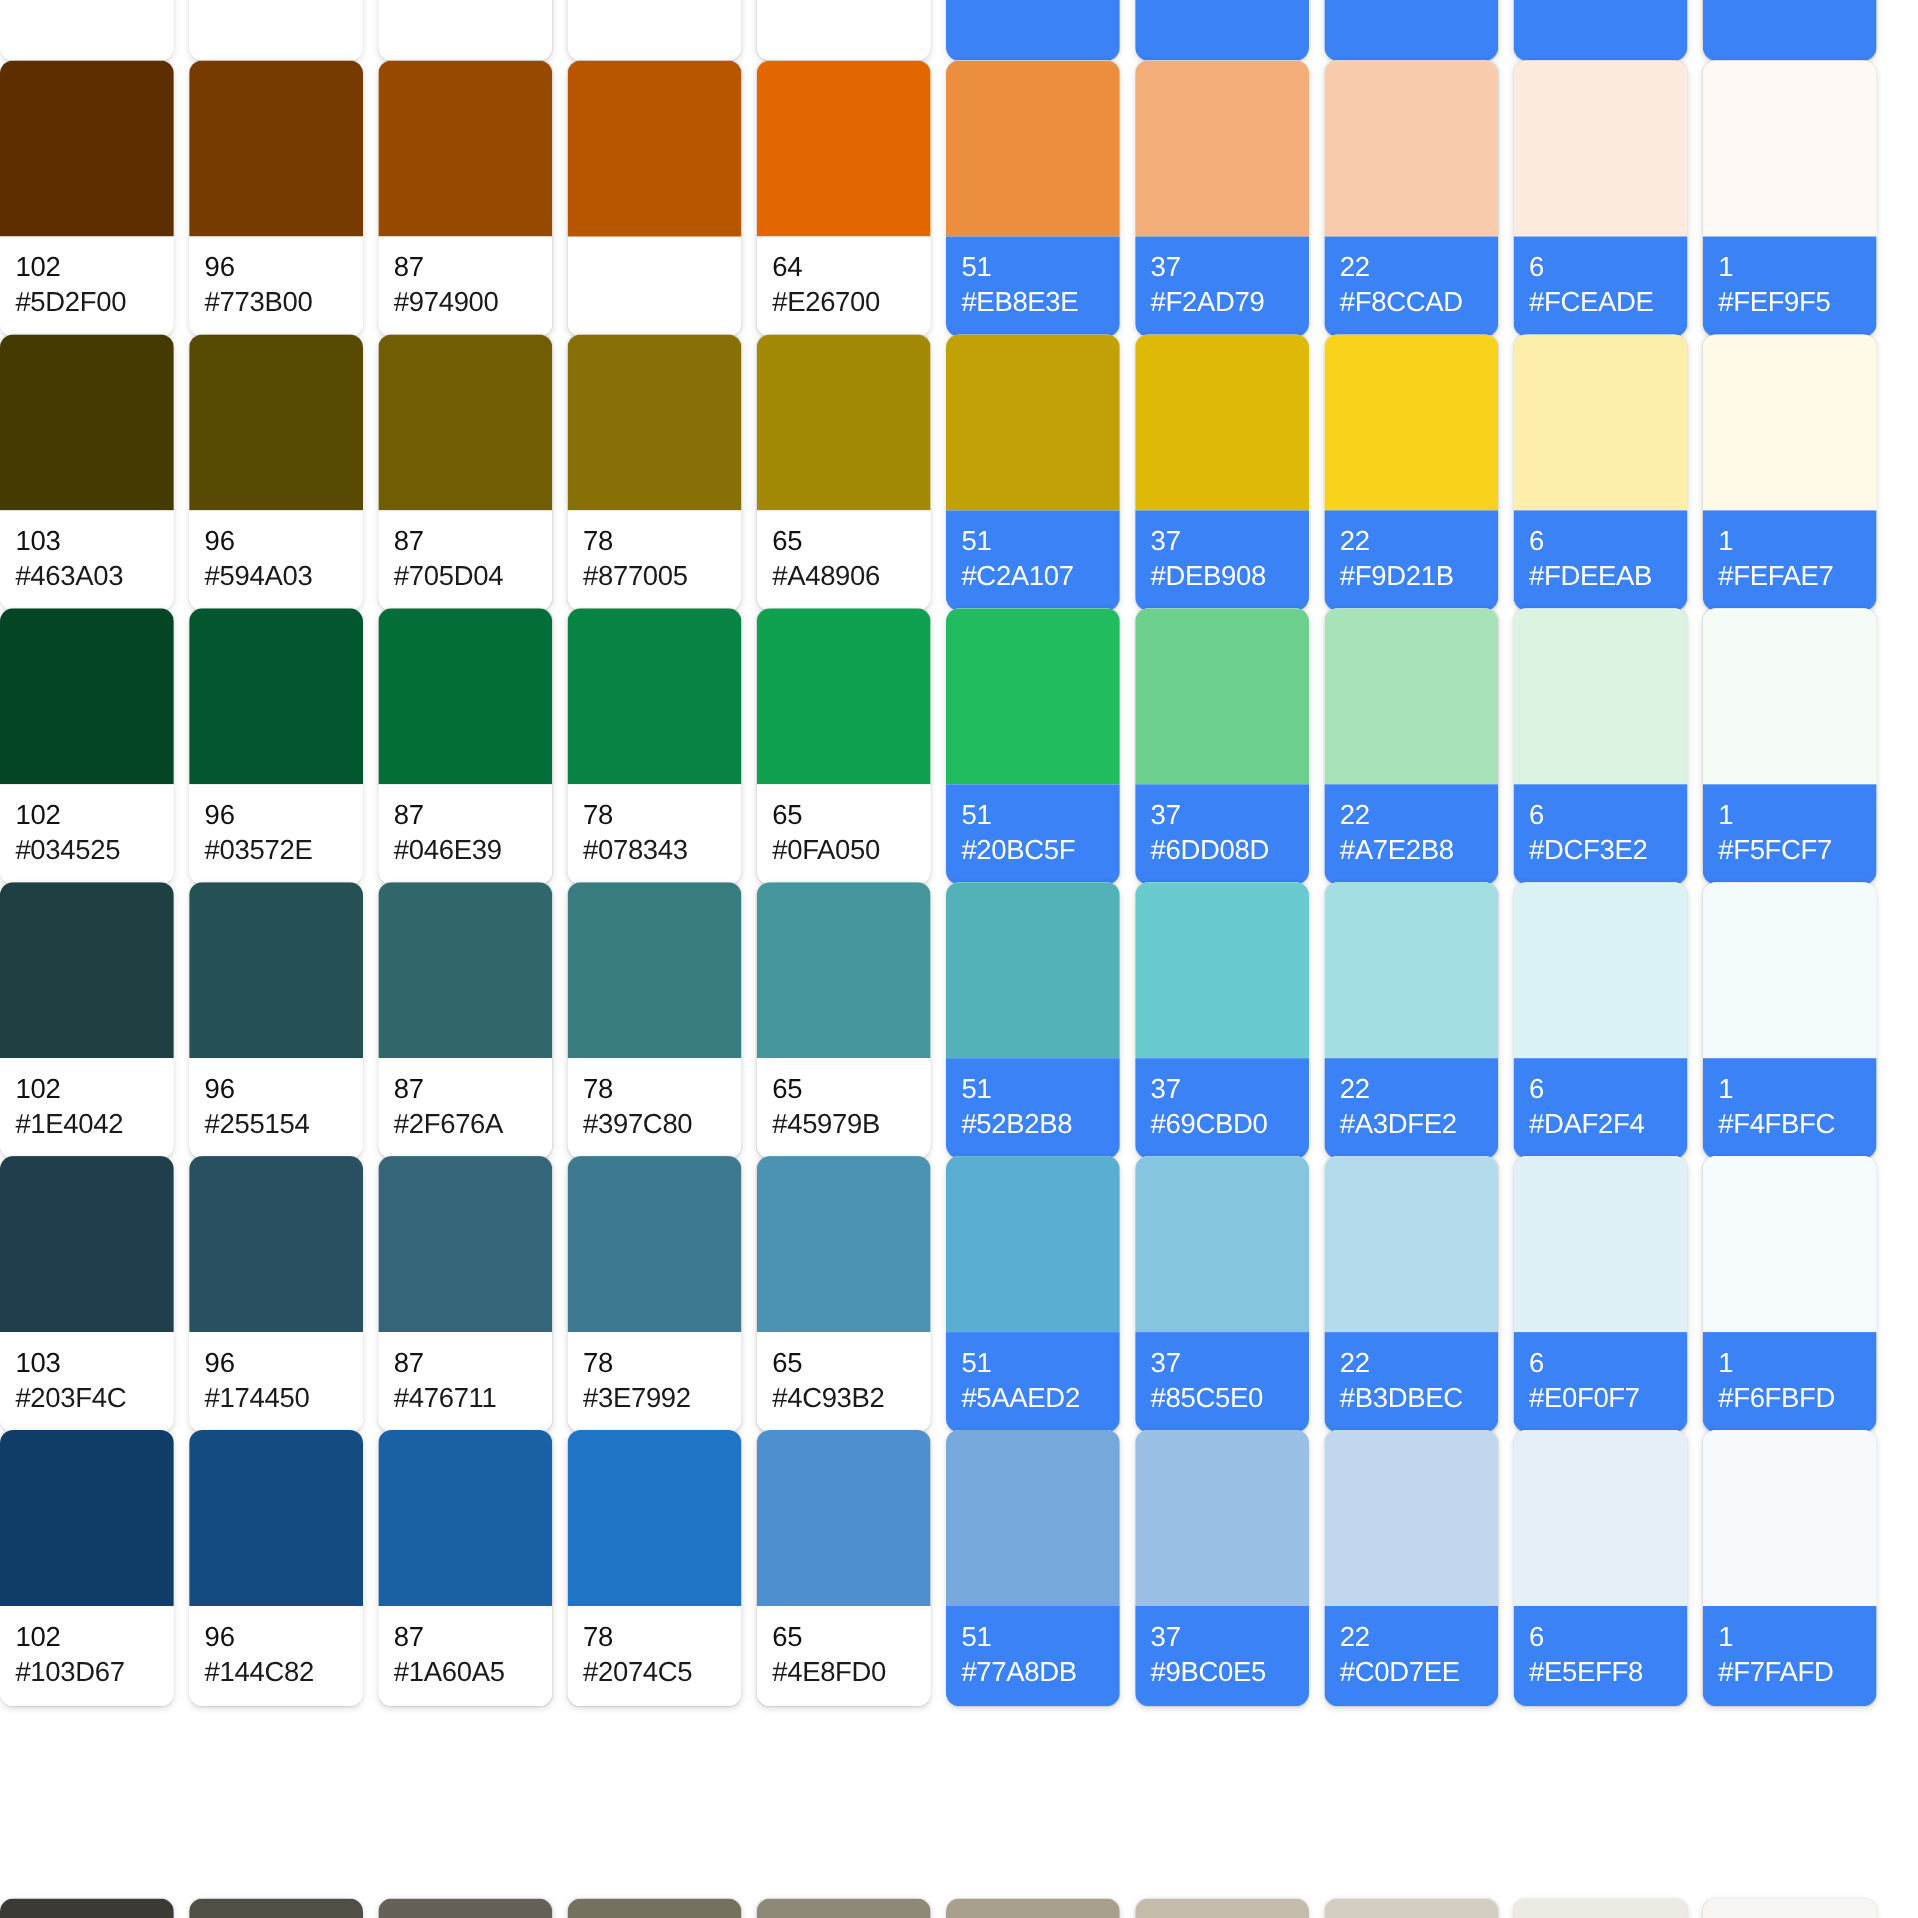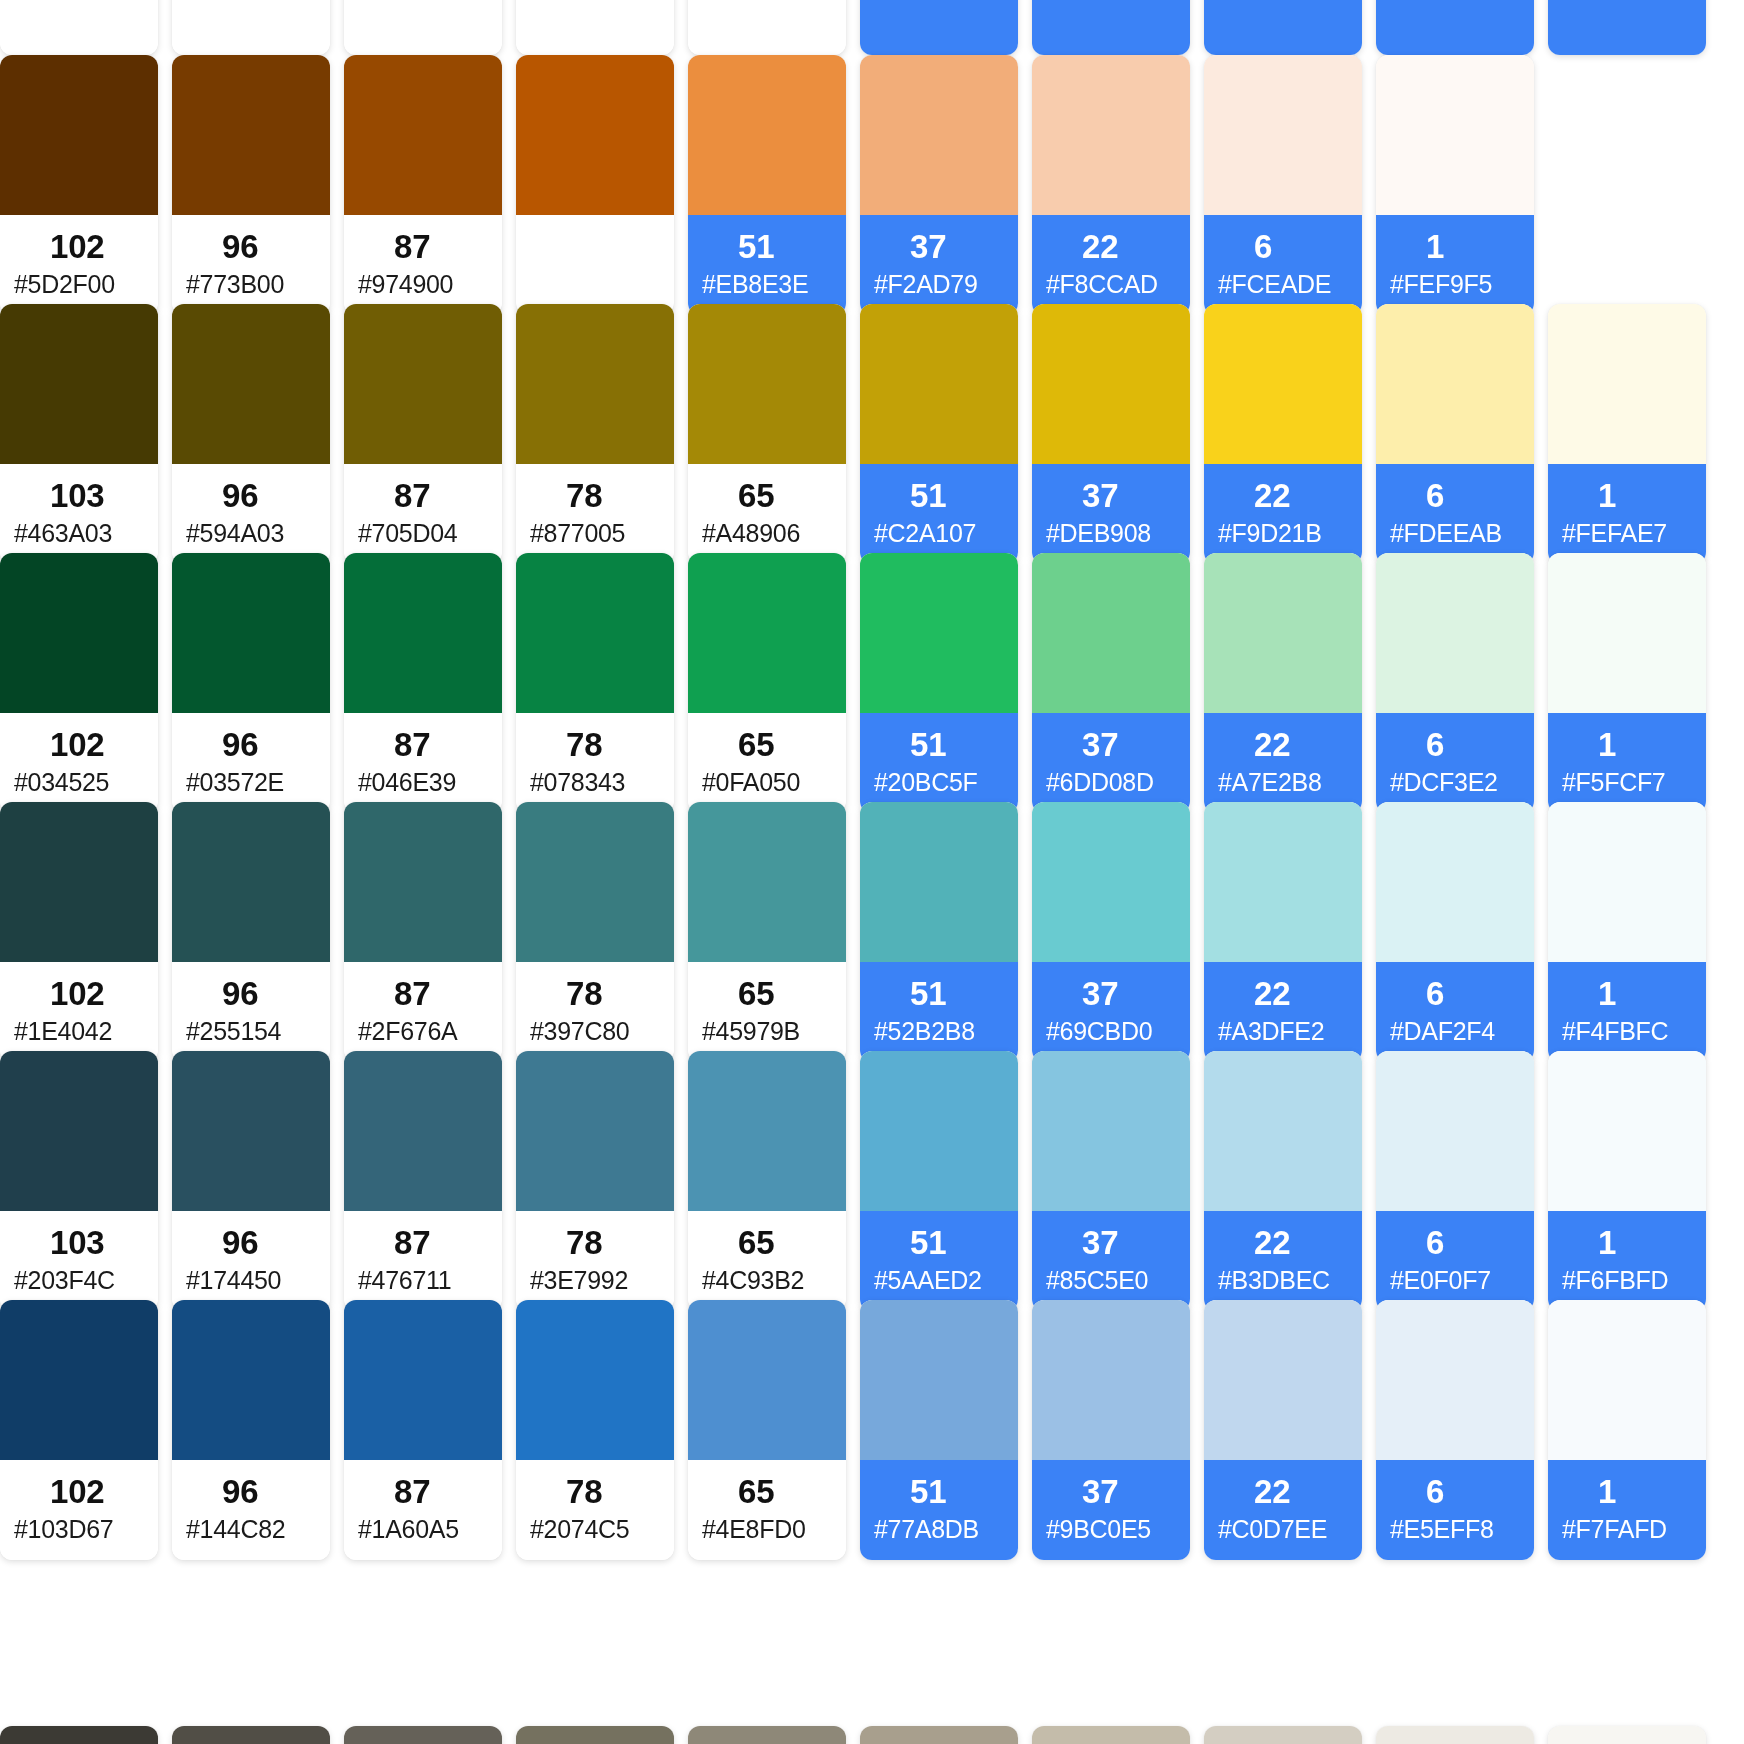--- a/index.html
+++ b/index.html
@@ -54,26 +54,25 @@
     box-sizing: border-box;
     min-height: 88px;
   }
 
   .swatch-card.dark .swatch-label {
     background: #3b82f6;
   }
 
   .swatch-num {
     display: block;
-    font-size: 33px;
-    font-weight: 700;
+    font-size: 25px;
+    font-weight: 400;
     color: #111111;
     line-height: 1.12;
     letter-spacing: -0.2px;
-    margin-left: 36px;
   }
 
   .swatch-hex {
     display: block;
     font-size: 25px;
     font-weight: 400;
     color: #1a1a1a;
     line-height: 1.2;
     margin-top: 3px;
     letter-spacing: -0.3px;
@@ -158,20 +157,27 @@
       <div class="swatch-card">
         <div class="swatch-color" style="background: rgb(151, 73, 0);"></div>
         <div class="swatch-label">
           <span class="swatch-num">87</span>
           <span class="swatch-hex">#974900</span>
         </div>
       </div>
       <div class="swatch-card">
         <div class="swatch-color" style="background: rgb(184, 86, 0);"></div>
       </div>
+      <div class="swatch-card">
+        <div class="swatch-color" style="background: rgb(226, 103, 0);"></div>
+        <div class="swatch-label">
+          <span class="swatch-num">64</span>
+          <span class="swatch-hex">#E26700</span>
+        </div>
+      </div>
       <div class="swatch-card dark">
         <div class="swatch-color" style="background: rgb(235, 142, 62);"></div>
         <div class="swatch-label">
           <span class="swatch-num">51</span>
           <span class="swatch-hex">#EB8E3E</span>
         </div>
       </div>
       <div class="swatch-card dark">
         <div class="swatch-color" style="background: rgb(242, 173, 121);"></div>
         <div class="swatch-label">

